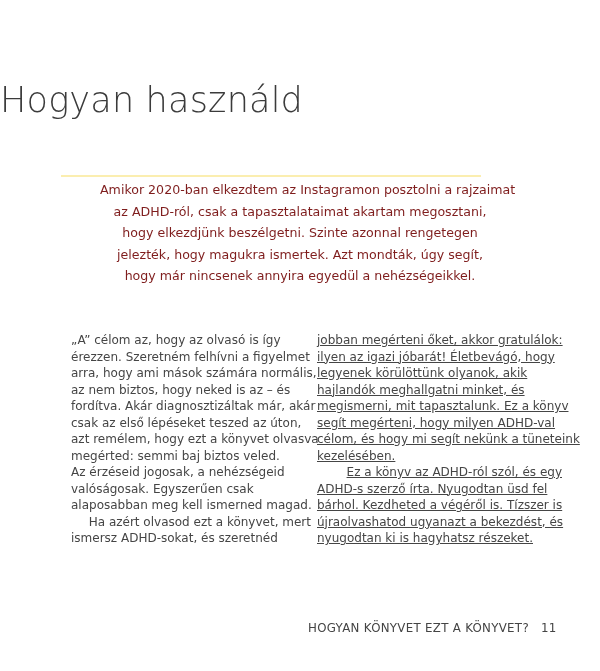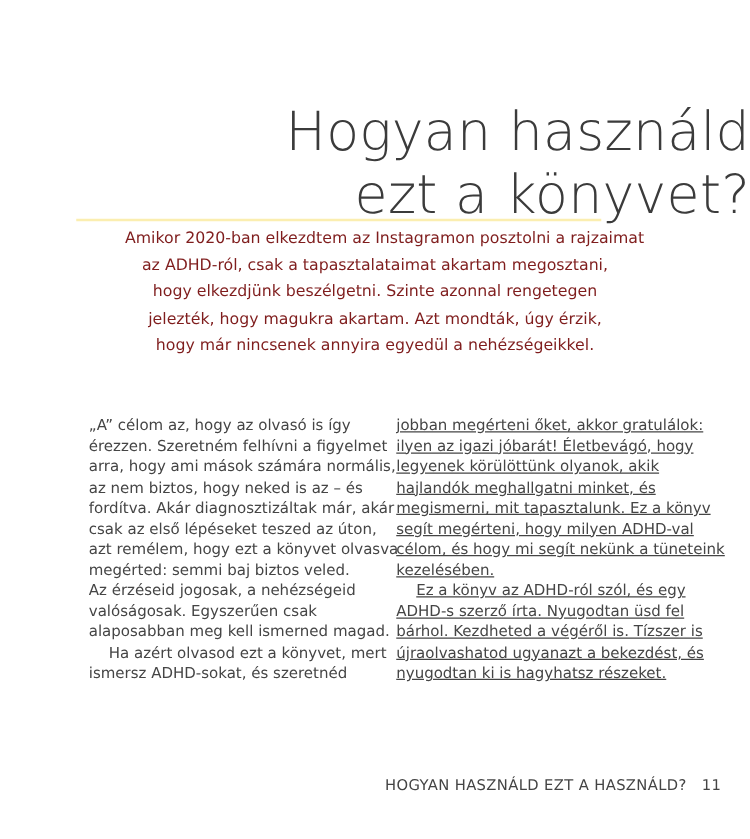--- a/index.html
+++ b/index.html
@@ -2,62 +2,61 @@
 <html><head>
 <meta charset="utf-8">
 <style>
   html, body { margin:0; padding:0; }
   body {
     width:600px; height:671px; background:#ffffff; overflow:hidden;
     font-family: "DejaVu Sans", "Liberation Sans", sans-serif;
     color:#3a3a3a; position:relative;
   }
   .title {
-    position:absolute; left:0; top:52px; width:600px; text-align:right;
+    position:absolute; left:0; top:52px; width:600px; text-align:left;
     font-family:"DejaVu Sans", sans-serif; font-weight:300;
-    font-size:43px; line-height:50px; color:#3b3b3b; letter-spacing:0.2px;
+    font-size:35px; line-height:50px; color:#3b3b3b; letter-spacing:0.2px;
   }
   .title span { display:block; }
   .rule {
     position:absolute; left:61px; top:175px; width:420px; height:2px;
     background:#fbeeb0;
   }
   .intro {
     position:absolute; left:100px; top:179px; width:400px; text-align:center;
     font-size:12.6px; line-height:21.5px; color:#7f1d1d;
   }
   .intro span { display:block; white-space:nowrap; }
   .col {
     position:absolute; top:332px; font-size:12px; line-height:16.5px; color:#454545;
   }
   .col span.line { display:block; white-space:nowrap; }
   .col-left { left:71px; width:240px; }
   .col-right { left:317px; width:245px;text-decoration:underline; }
-  .indent { padding-left:16px; }
+  .indent { padding-left:16px;text-align:right; }
   .footer {
     position:absolute; top:621px; left:308px;
     font-size:11.8px; color:#444; letter-spacing:0.3px; white-space:nowrap;
   }
   .footer .page { margin-left:12px; }
 </style>
 </head>
 <body>
 
 <h1 class="title">
   <span>Hogyan használd</span>
-  <span>ezt a könyvet?</span>
 </h1>
 
 <div class="rule"></div>
 
 <div class="intro">
   <span>Amikor 2020-ban elkezdtem az Instagramon posztolni a rajzaimat</span>
   <span>az ADHD-ról, csak a tapasztalataimat akartam megosztani,</span>
   <span>hogy elkezdjünk beszélgetni. Szinte azonnal rengetegen</span>
-  <span>jelezték, hogy magukra akartam. Azt mondták, úgy érzik,</span>
+  <span>jelezték, hogy magukra ismertek. Azt mondták, úgy segít,</span>
   <span>hogy már nincsenek annyira egyedül a nehézségeikkel.</span>
 </div>
 
 <div class="col col-left">
   <span class="line">„A” célom az, hogy az olvasó is így</span>
   <span class="line">érezzen. Szeretném felhívni a figyelmet</span>
   <span class="line">arra, hogy ami mások számára normális,</span>
   <span class="line">az nem biztos, hogy neked is az – és</span>
   <span class="line">fordítva. Akár diagnosztizáltak már, akár</span>
   <span class="line">csak az első lépéseket teszed az úton,</span>
@@ -80,14 +79,14 @@
   <span class="line">célom, és hogy mi segít nekünk a tüneteink</span>
   <span class="line">kezelésében.</span>
   <span class="line indent">Ez a könyv az ADHD-ról szól, és egy</span>
   <span class="line">ADHD-s szerző írta. Nyugodtan üsd fel</span>
   <span class="line">bárhol. Kezdheted a végéről is. Tízszer is</span>
   <span class="line">újraolvashatod ugyanazt a bekezdést, és</span>
   <span class="line">nyugodtan ki is hagyhatsz részeket.</span>
 </div>
 
 <div class="footer">
-  <span>HOGYAN HASZNÁLD EZT A HASZNÁLD?</span><span class="page">11</span>
+  <span>HOGYAN KÖNYVET EZT A KÖNYVET?</span><span class="page">11</span>
 </div>
 
 </body></html>

